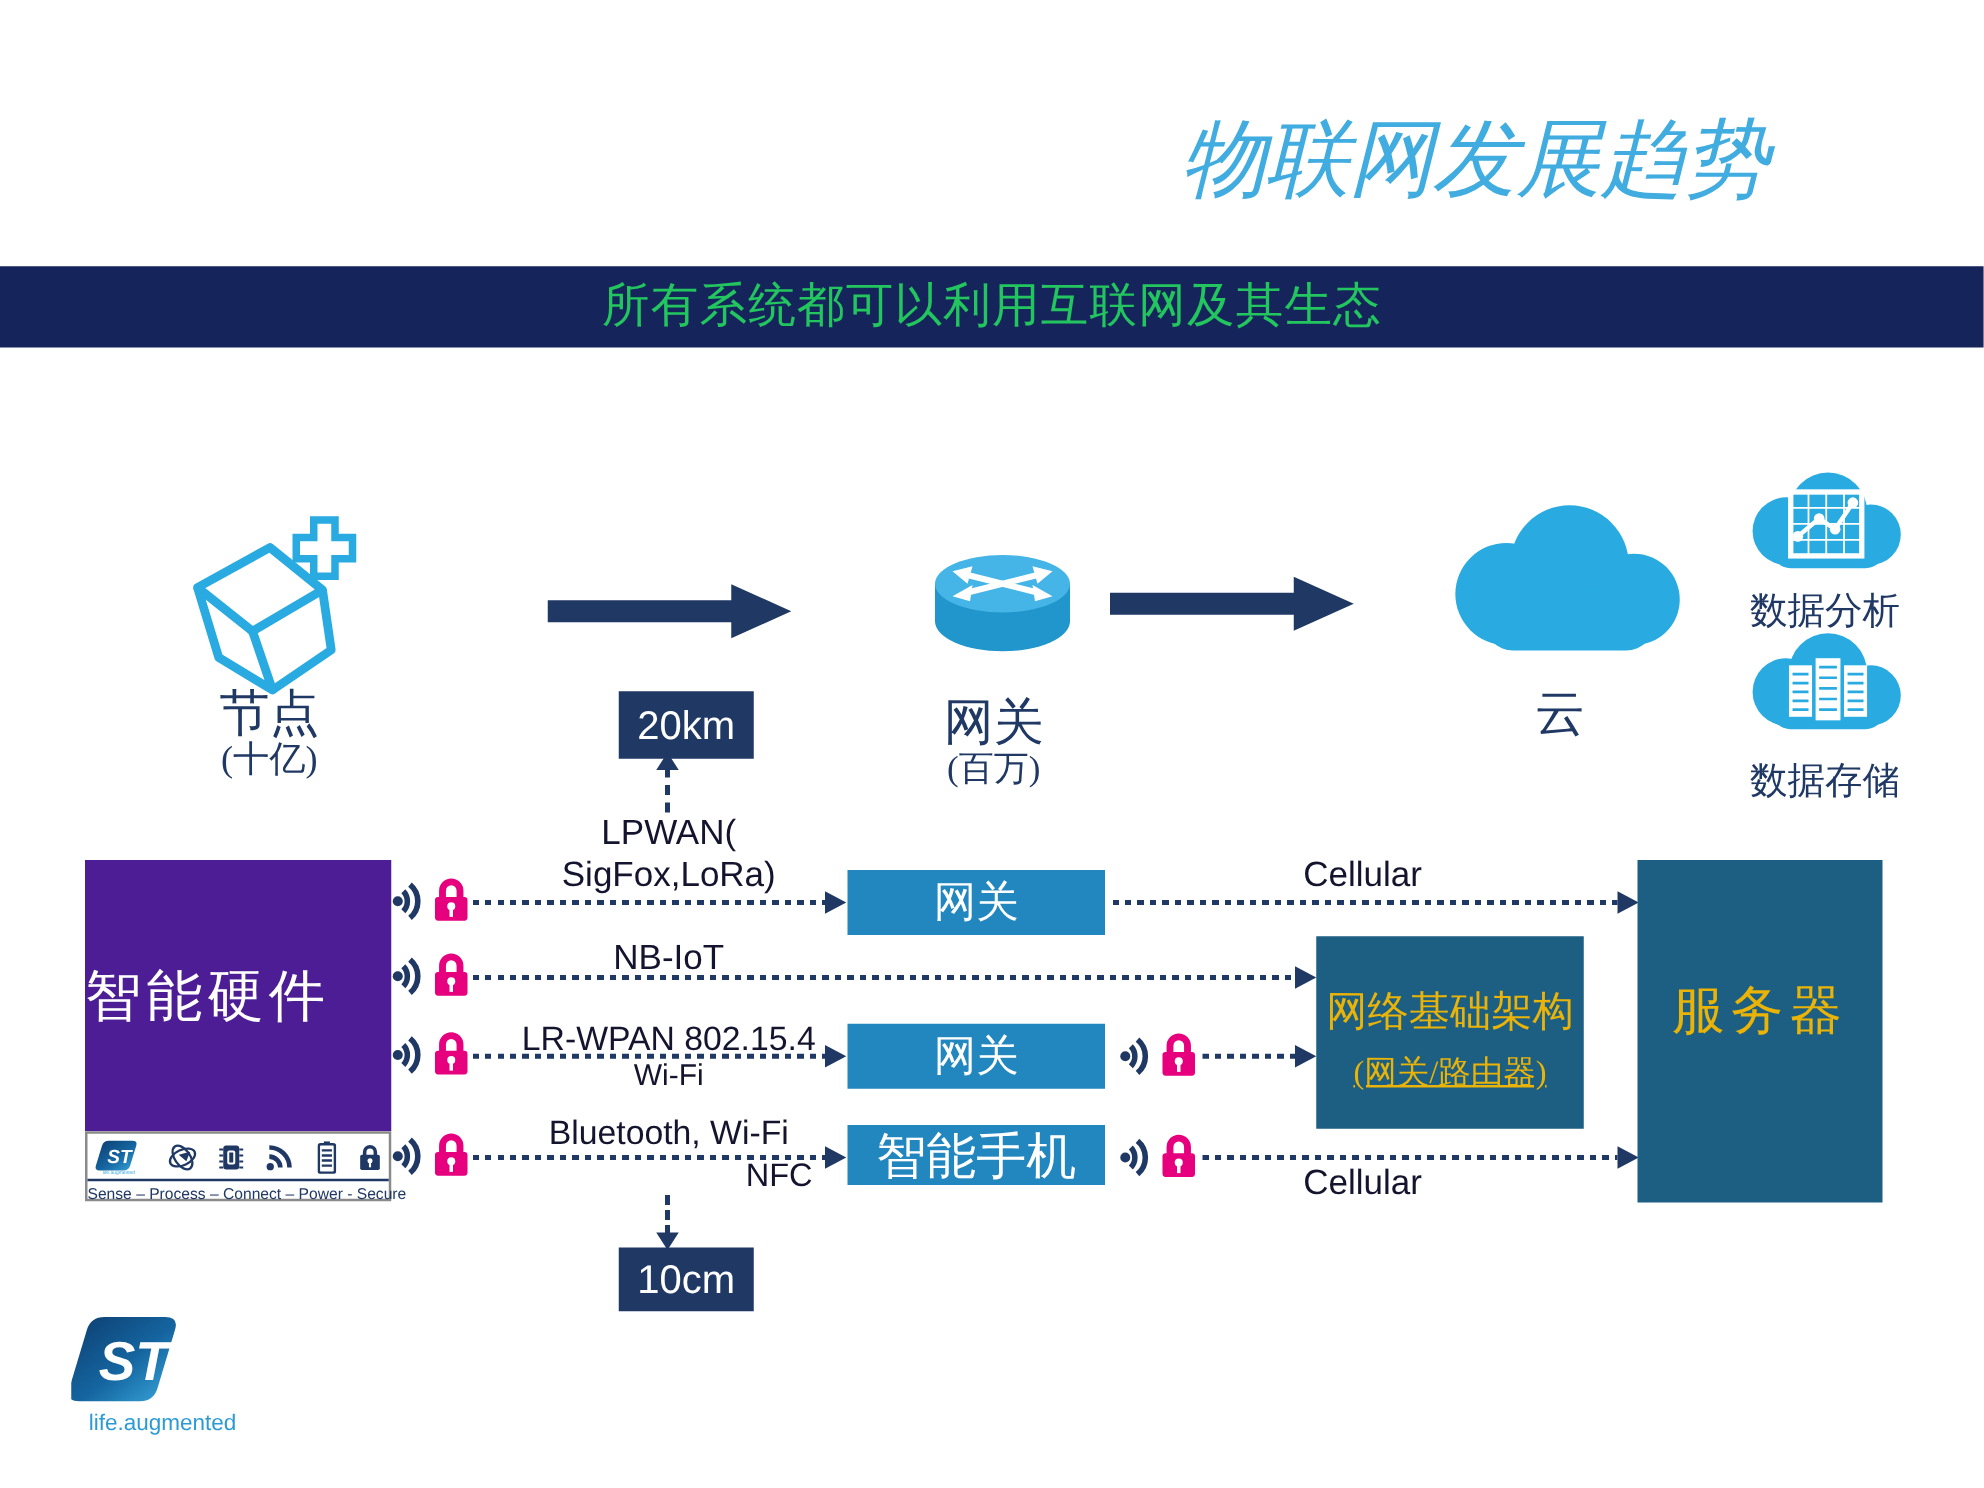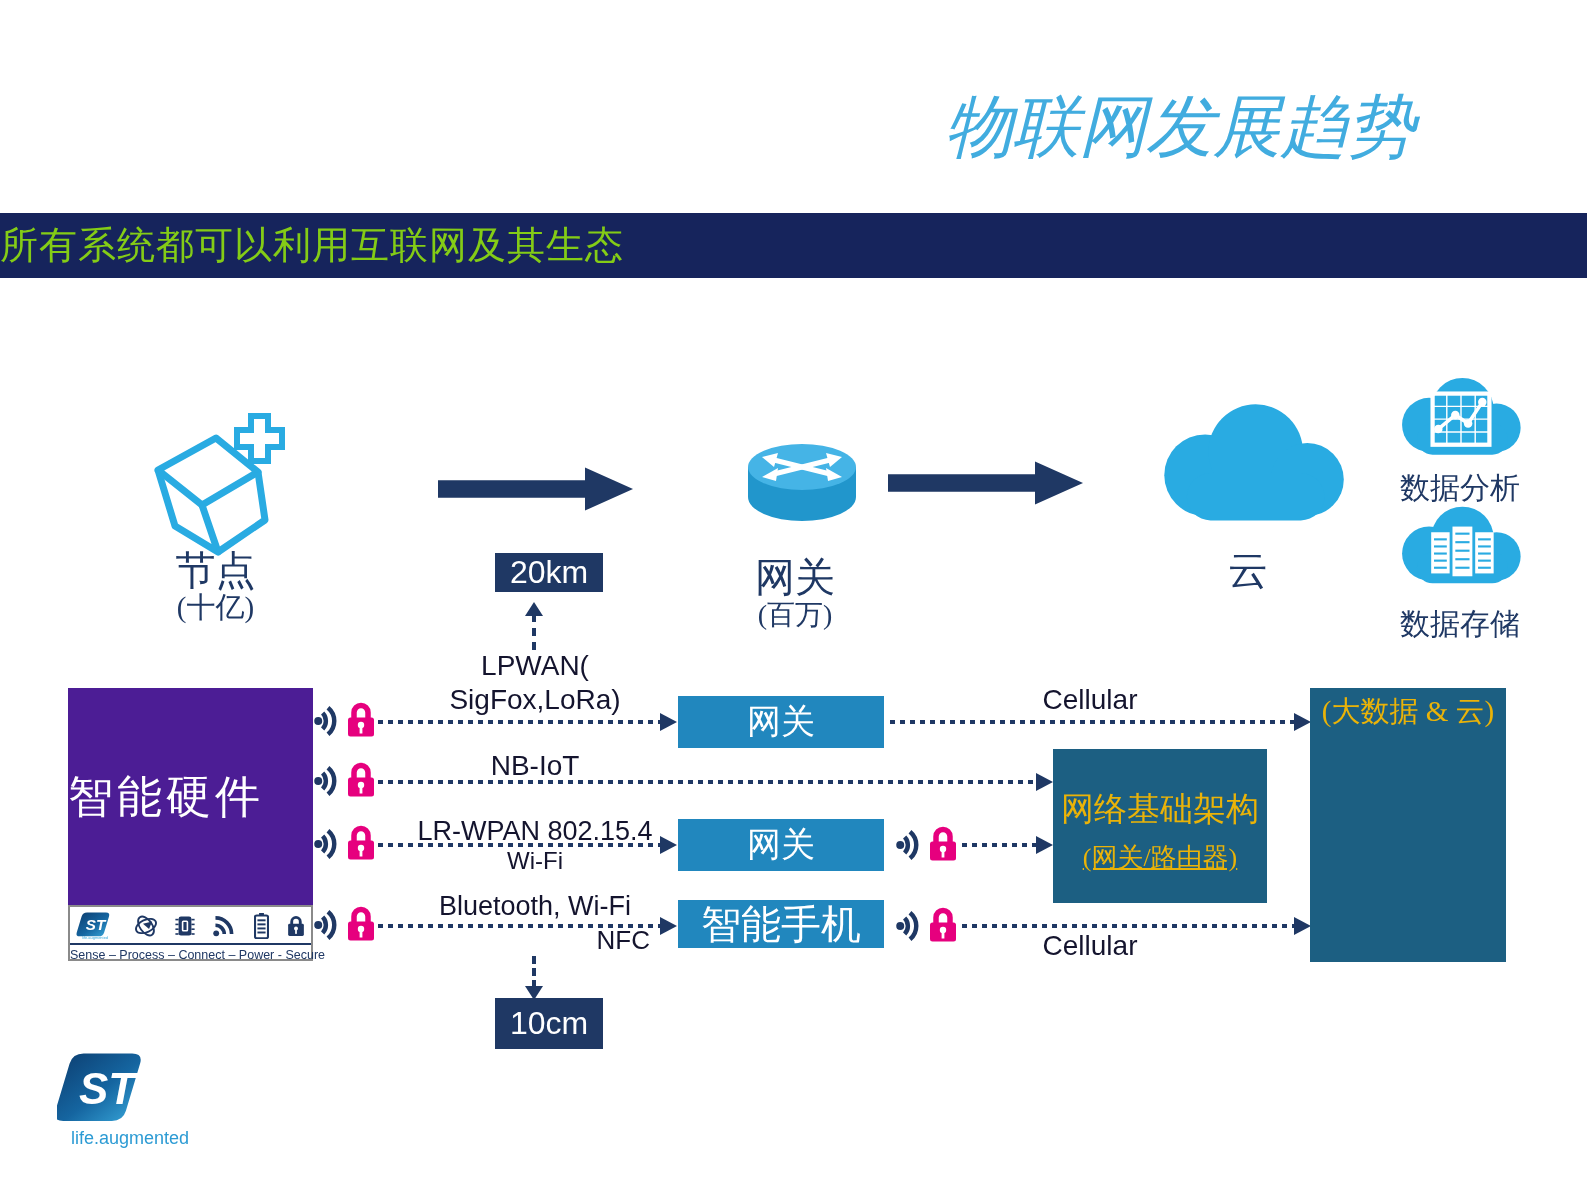--- a/index.html
+++ b/index.html
@@ -7,21 +7,21 @@
     width:1587px;height:1190px;position:relative;background:#ffffff;overflow:hidden;
     font-family:"Liberation Sans","DejaVu Sans",sans-serif;
   }
   .abs{position:absolute;}
   .serif{font-family:"Liberation Serif","DejaVu Serif",serif;}
   .sans{font-family:"Liberation Sans","DejaVu Sans",sans-serif;}
   .navy{color:#1F3864;}
   .center{text-align:center;}
   .slide-title{font-size:68px;color:#41ACDF;letter-spacing:-1px;white-space:nowrap;font-style:italic;}
   .banner{left:0;top:213px;width:1587px;height:65px;background:#16245C;}
-  .banner-text{width:100%;line-height:65px;color:#84cc16;font-size:38px;letter-spacing:1px;}
+  .banner-text{width:100%;line-height:65px;color:#22c55e;font-size:38px;text-align:center;letter-spacing:1px;}
   .box-navy{background:#1F3864;color:#fff;display:flex;align-items:center;justify-content:center;font-size:32px;}
   .box-mid{background:#2187BE;color:#fff;display:flex;align-items:center;justify-content:center;}
   .box-dark{background:#1C5F82;color:#eab308;}
   .dotline{height:4px;background-image:repeating-linear-gradient(to right,#1F3864 0 5px,transparent 5px 10px);}
   .arrowR{width:0;height:0;border-top:9px solid transparent;border-bottom:9px solid transparent;border-left:17px solid #1F3864;}
   .arrowUp{width:0;height:0;border-left:9px solid transparent;border-right:9px solid transparent;border-bottom:14px solid #1F3864;}
   .arrowDn{width:0;height:0;border-left:9px solid transparent;border-right:9px solid transparent;border-top:14px solid #1F3864;}
   .dashv{width:0;border-left:4px dashed #1F3864;}
   .proto{font-size:27px;color:#14142E;text-align:center;white-space:nowrap;}
   .strip{left:68px;top:905px;width:245px;height:56px;background:#fff;border:2px solid #8a8a8a;box-sizing:border-box;}
@@ -49,21 +49,21 @@
 <div class="abs serif navy center" style="left:148px;top:543px;width:135px;font-size:40px;">节点</div>
 <div class="abs serif navy center" style="left:148px;top:588px;width:135px;font-size:29px;">(十亿)</div>
 
 <svg class="abs" style="left:438px;top:466px;" width="196" height="46" viewBox="0 0 200 46">
   <polygon points="0,14 150,14 150,1 199,23 150,45 150,32 0,32" fill="#1F3864"></polygon>
 </svg>
 <svg class="abs" style="left:888px;top:460px;" width="196" height="46" viewBox="0 0 200 46">
   <polygon points="0,14 150,14 150,1 199,23 150,45 150,32 0,32" fill="#1F3864"></polygon>
 </svg>
 
-<div class="abs box-navy sans" style="left:495px;top:553px;width:108px;height:39px;">
+<div class="abs box-navy sans" style="left:495px;top:553px;width:108px;height:54px;">
   <span>20km</span>
 </div>
 <div class="abs arrowUp" style="left:525px;top:602px;"></div>
 <div class="abs dashv" style="left:532px;top:614px;height:36px;"></div>
 
 <svg class="abs" style="left:746px;top:441px;" width="112" height="88" viewBox="0 0 112 88">
   <path d="M2 26 v30 a54 24 0 0 0 108 0 v-30 z" fill="#2196CC"></path>
   <ellipse cx="56" cy="26" rx="54" ry="23" fill="#45B4E6"></ellipse>
   <g stroke="#ffffff" stroke-width="5" fill="none">
     <path d="M28 33 L84 19"></path>
@@ -325,21 +325,21 @@
 <div class="abs box-navy sans" style="left:495px;top:998px;width:108px;height:51px;">
   <span>10cm</span>
 </div>
 
 <div class="abs box-dark center" style="left:1053px;top:749px;width:214px;height:154px;">
   <div class="serif" style="font-size:33px;margin-top:38px;white-space:nowrap;">网络基础架构</div>
   <div class="serif" style="font-size:26px;margin-top:8px;white-space:nowrap;text-decoration:underline;">(网关/路由器)</div>
 </div>
 
 <div class="abs box-dark center" style="left:1310px;top:688px;width:196px;height:274px;">
-  <div class="serif" style="font-size:29px;margin-top:4px;white-space:nowrap;">(大数据 &amp; 云)</div>
+  <div class="serif" style="font-size:42px;margin-top:92px;letter-spacing:5px;white-space:nowrap;">服务器</div>
 </div>
 
 <svg class="abs" style="left:57px;top:1050px;" width="94" height="76" viewBox="0 0 120 92">
   <defs>
       <linearGradient id="stg1" x1="0" y1="0" x2="1" y2="1">
     <stop offset="0" stop-color="#0C3C6E"></stop>
         <stop offset="0.55" stop-color="#1565A0"></stop>
         <stop offset="1" stop-color="#39A9DC"></stop>
   </linearGradient>
     </defs>

